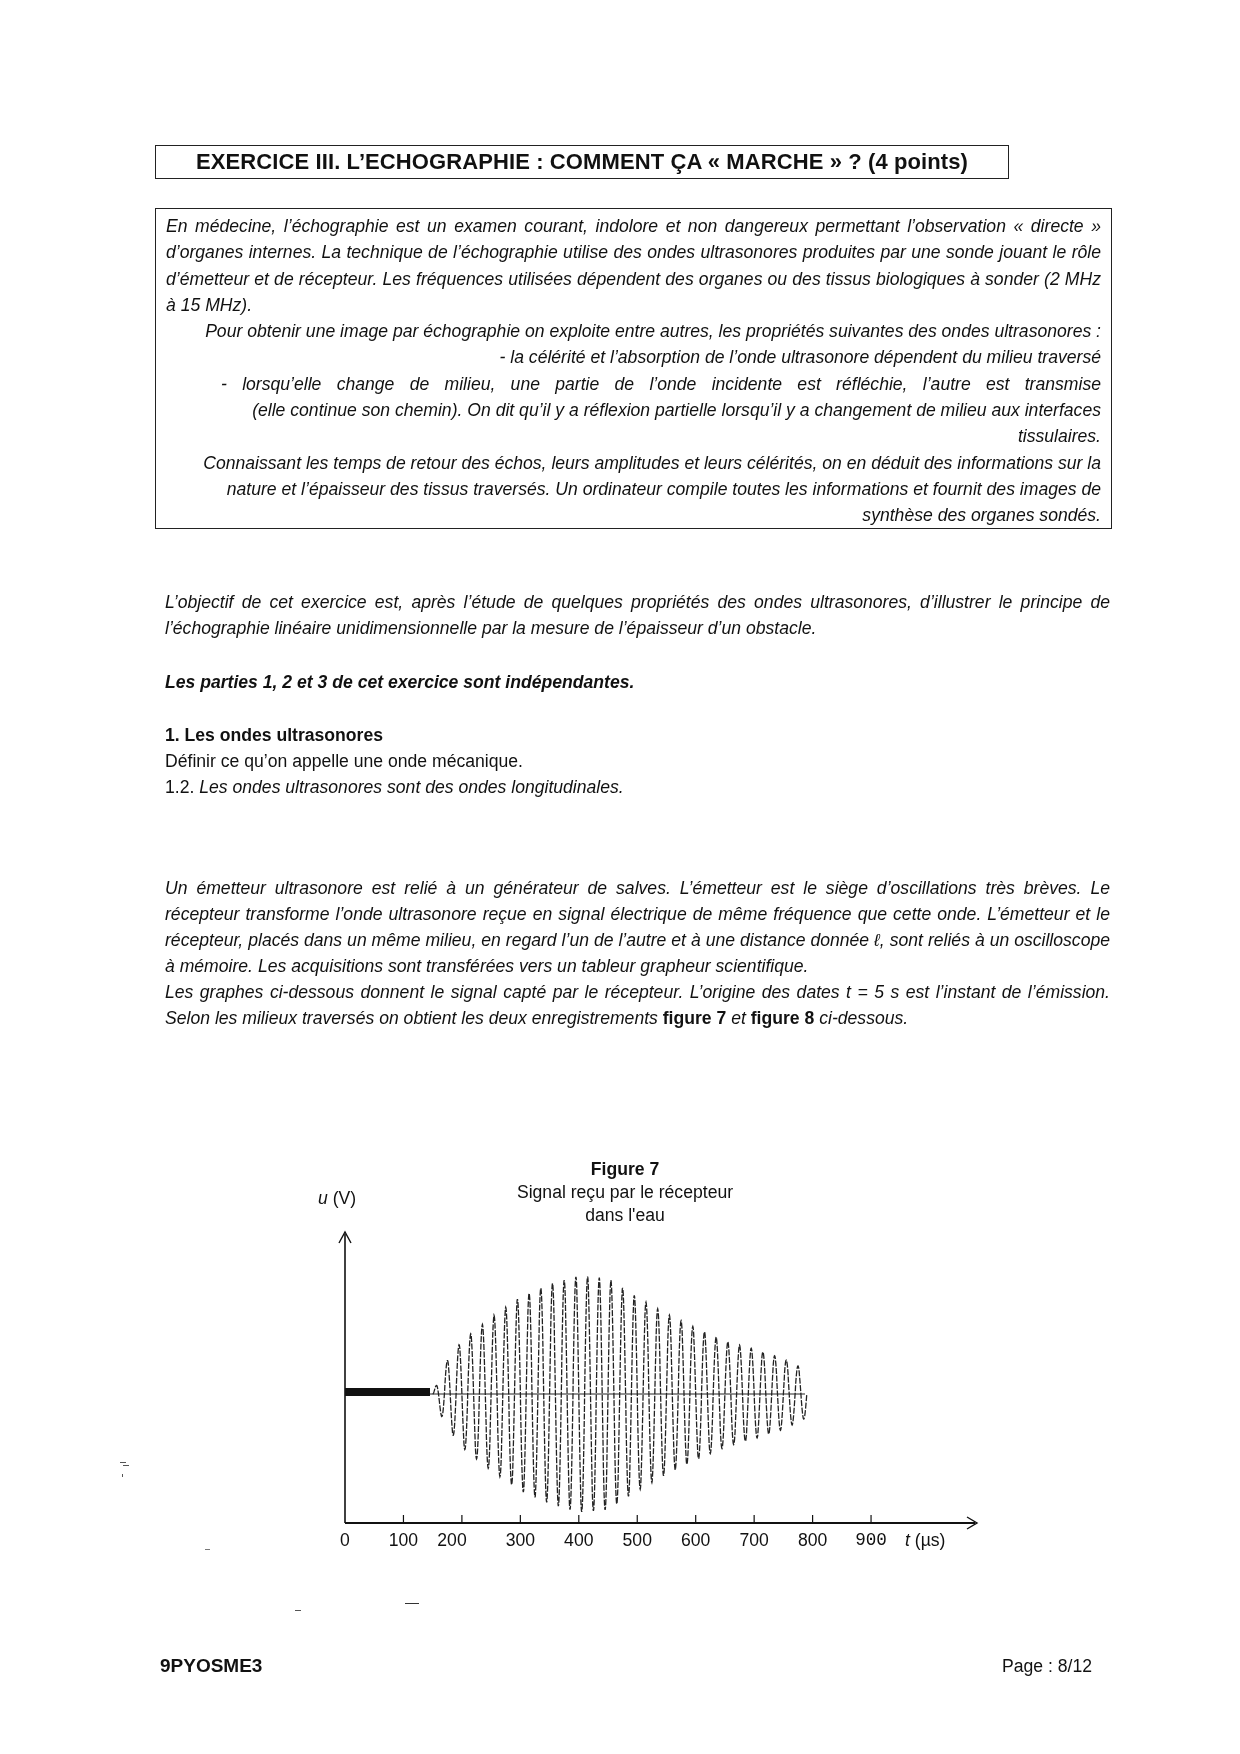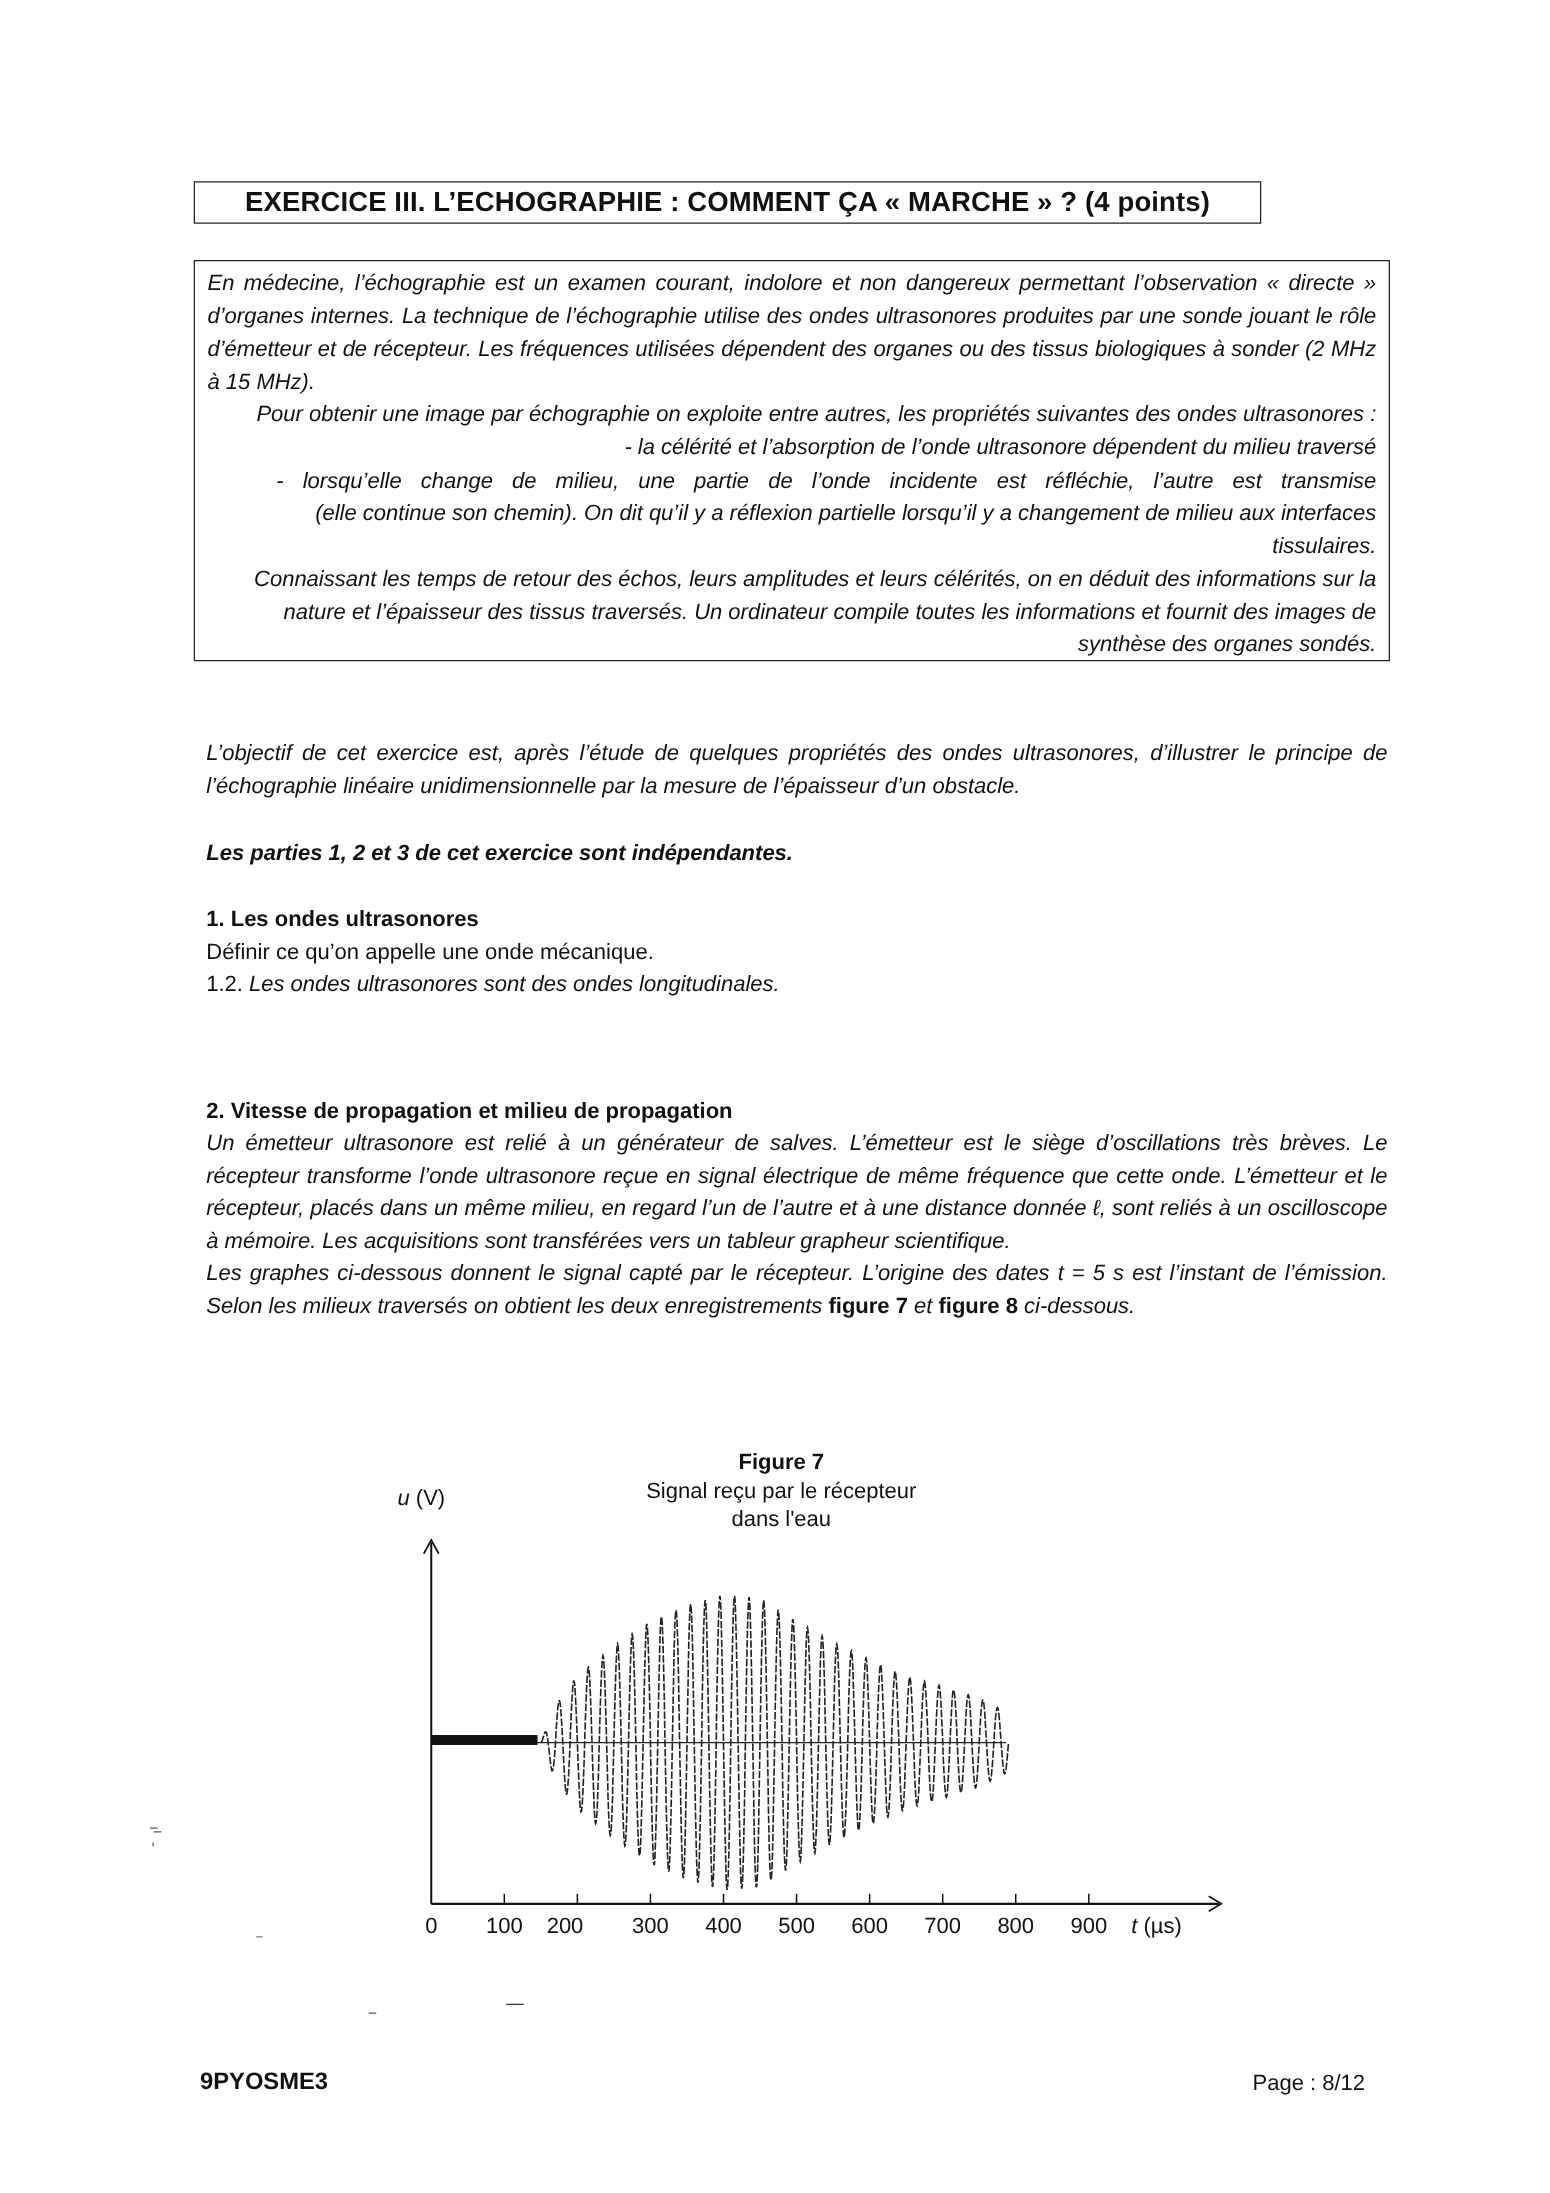--- a/index.html
+++ b/index.html
@@ -49,21 +49,20 @@
   <p>Les parties 1, 2 et 3 de cet exercice sont indépendantes.</p>
 </div>
 
 <div class="abs sec body-text" style="top:722px;">
   <p class="bold">1. Les ondes ultrasonores</p>
   <p>Définir ce qu’on appelle une onde mécanique.</p>
   <p><span>1.2. </span><span class="italic">Les ondes ultrasonores sont des ondes longitudinales.</span></p>
 </div>
 
 <div class="abs sec body-text" style="top:875px;">
-  <p class="bold">2. Vitesse de propagation et milieu de propagation</p>
   <p class="italic just">Un émetteur ultrasonore est relié à un générateur de salves. L’émetteur est le siège d’oscillations très brèves. Le récepteur transforme l’onde ultrasonore reçue en signal électrique de même fréquence que cette onde. L’émetteur et le récepteur, placés dans un même milieu, en regard l’un de l’autre et à une distance donnée ℓ, sont reliés à un oscilloscope à mémoire. Les acquisitions sont transférées vers un tableur grapheur scientifique.</p>
   <p class="italic just"><span>Les graphes ci-dessous donnent le signal capté par le récepteur. L’origine des dates t = 5 s est l’instant de l’émission. Selon les milieux traversés on obtient les deux enregistrements </span><span class="bold" style="font-style:normal">figure 7</span><span> et </span><span class="bold" style="font-style:normal">figure 8</span><span> ci-dessous.</span></p>
 </div>
 
 <div class="abs fig-title">
   <div class="bold">Figure 7</div>
   <div>Signal reçu par le récepteur</div>
   <div>dans l'eau</div>
 </div>
 
@@ -73,21 +72,21 @@
 <div id="tick-labels">
     <div class="abs tick-label" style="left: 345px;">0</div>
     <div class="abs tick-label" style="left: 403.45px;">100</div>
     <div class="abs tick-label" style="left: 452px;">200</div>
     <div class="abs tick-label" style="left: 520.35px;">300</div>
     <div class="abs tick-label" style="left: 578.8px;">400</div>
     <div class="abs tick-label" style="left: 637.25px;">500</div>
     <div class="abs tick-label" style="left: 695.7px;">600</div>
     <div class="abs tick-label" style="left: 754.15px;">700</div>
     <div class="abs tick-label" style="left: 812.6px;">800</div>
-    <div class="abs tick-label" style="left: 871.05px;">900</div>
+    <div class="abs tick-label" style="left: 871.05px; font-family: Liberation Mono, monospace;">900</div>
   </div>
 
 <svg id="chart" width="1240" height="1754">
   <g>
     <line x1="345" y1="1523" x2="345" y2="1234" stroke="#111" stroke-width="1.6"></line>
     <path d="M339 1243 L345 1232 L351 1243" fill="none" stroke="#111" stroke-width="1.4"></path>
   </g>
   <g>
     <line x1="345" y1="1523" x2="975" y2="1523" stroke="#111" stroke-width="1.8"></line>
     <path d="M967 1517 L977 1523 L967 1529" fill="none" stroke="#111" stroke-width="1.4"></path>

